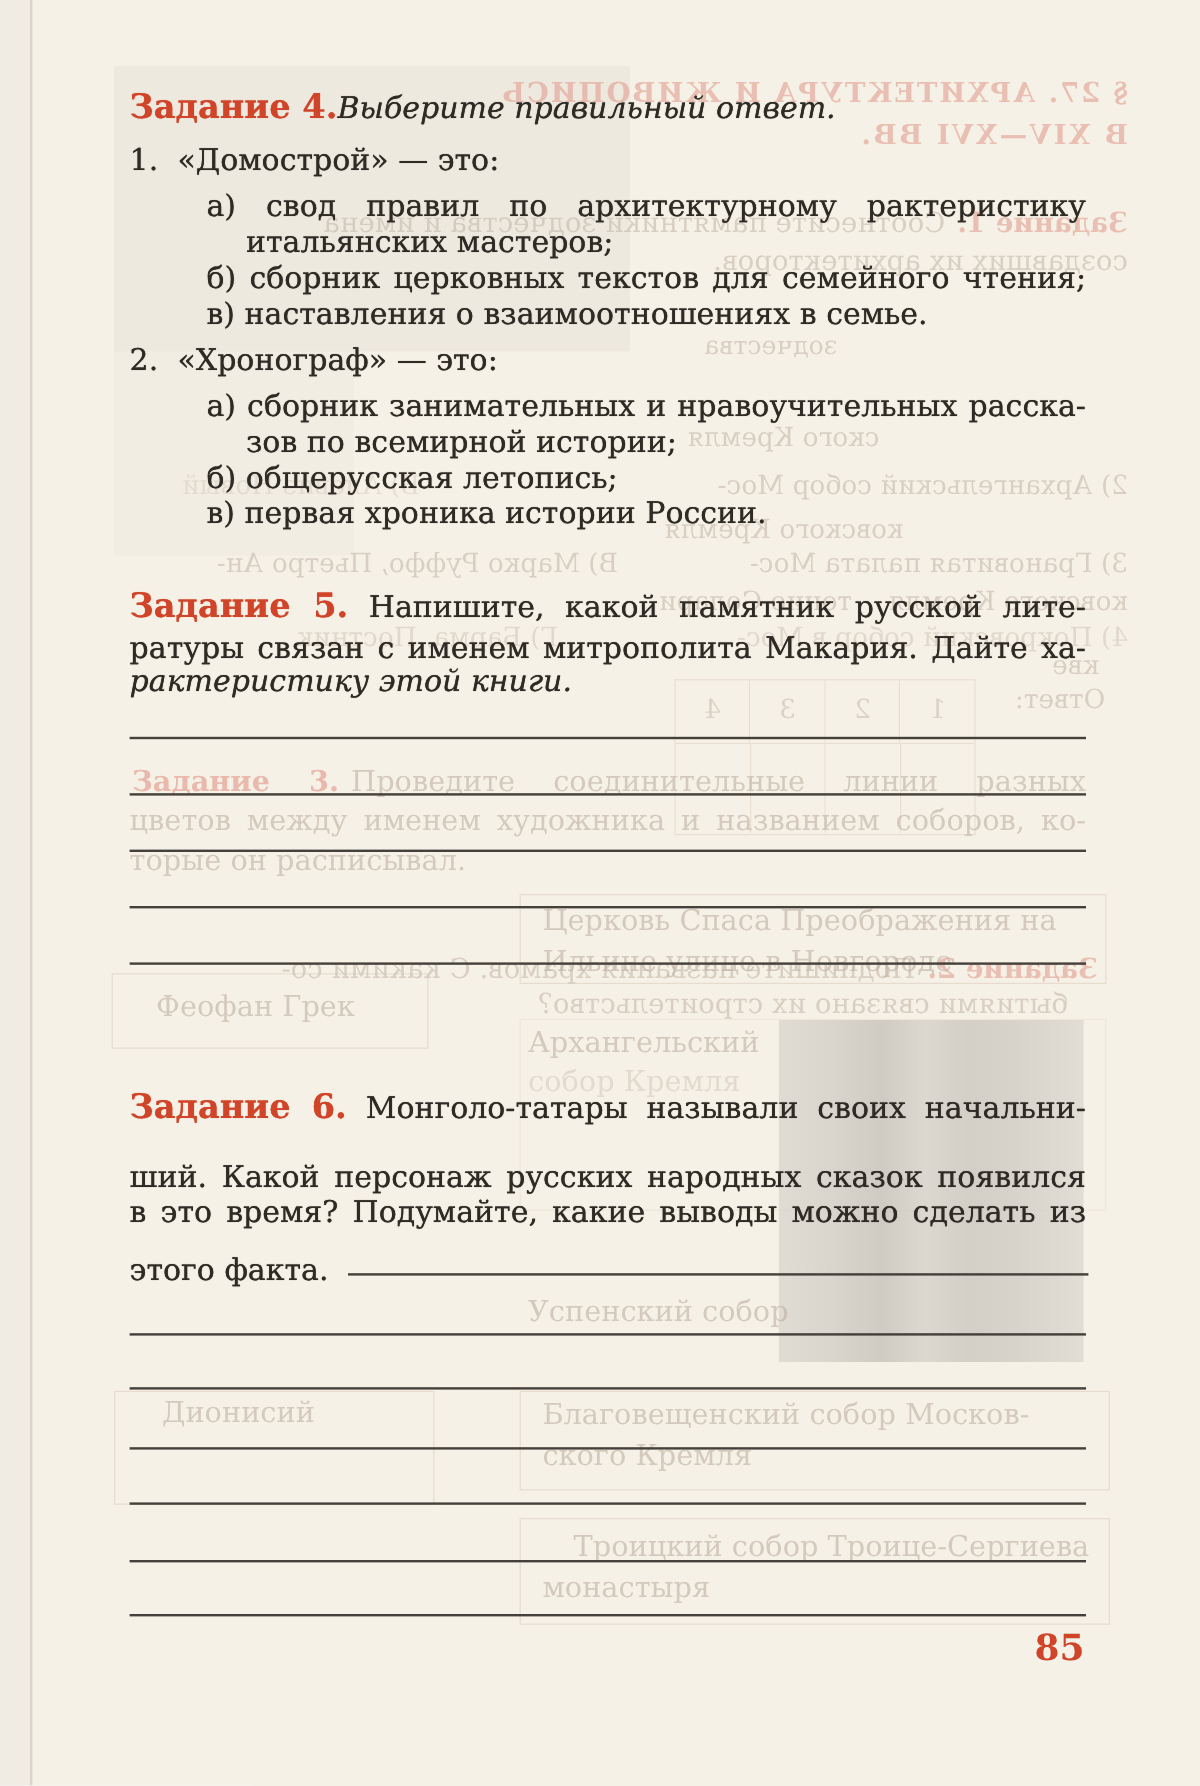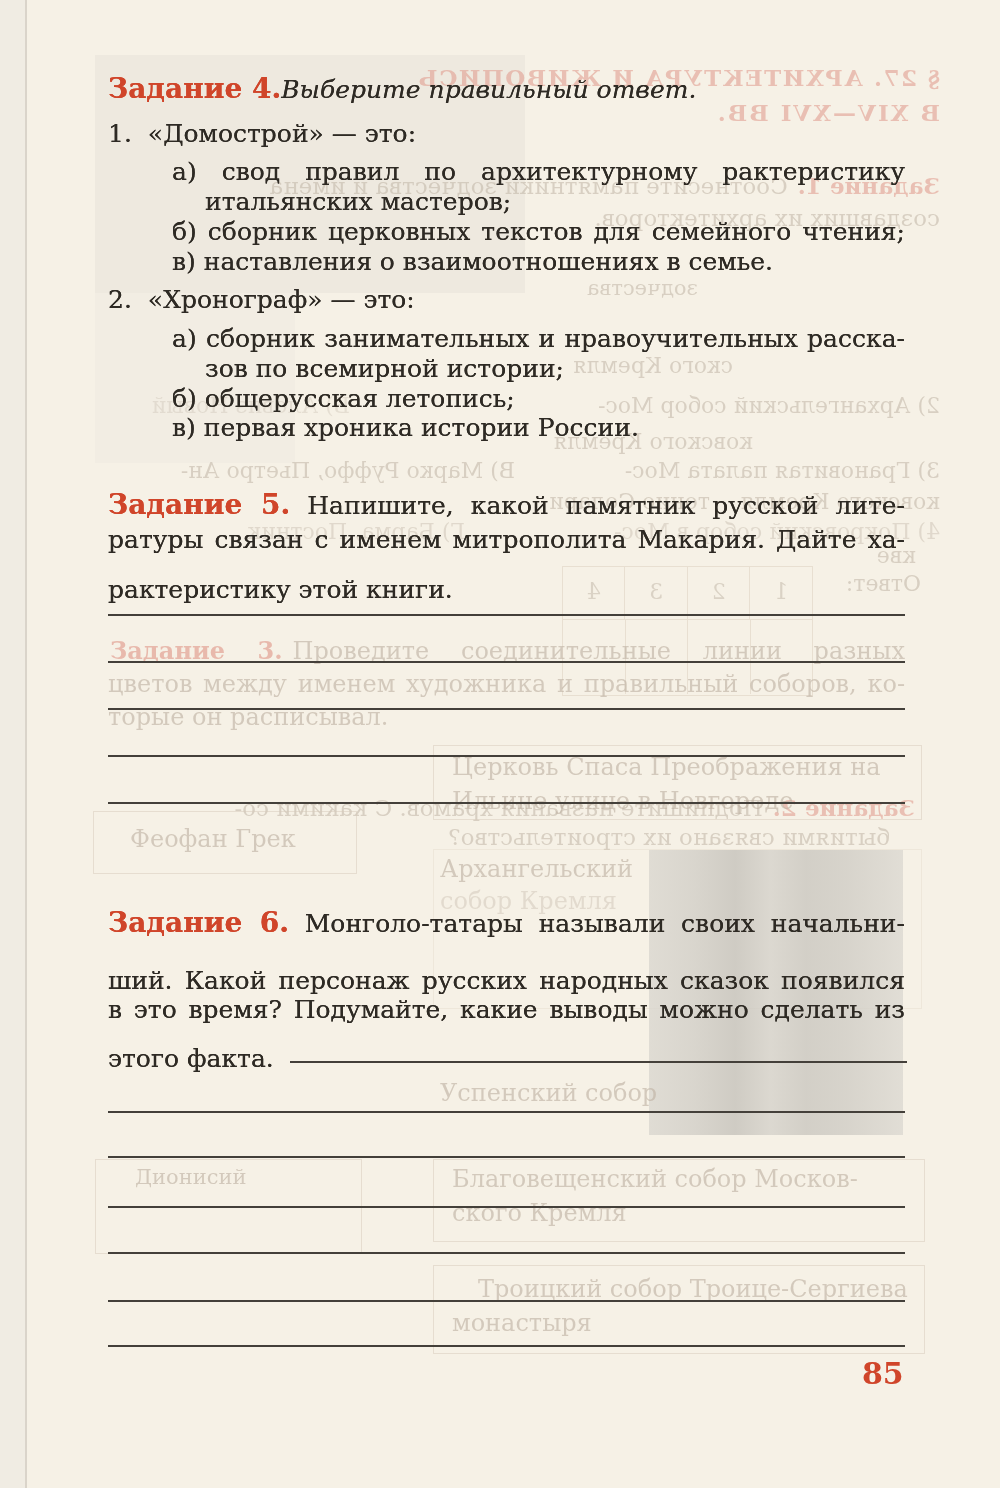--- a/index.html
+++ b/index.html
@@ -74,40 +74,40 @@
       <div class="gcell"></div>
       <div class="gcell"></div>
       <div class="gcell"></div>
     </div>
   </div>
 
   <div class="g mir" style="left:95px;top:794px;width:820px;"><span class="gred" style="margin-right:10px;">Задание 2.</span><span>Подпишите названия храмов. С какими со-</span></div>
   <div class="g mir" style="left:430px;top:823px;width:460px;">бытиями связано их строительство?</div>
 
   <div class="g gf gjust" style="left:110px;top:637px;width:795px;font-size:24px;"><span class="gred" style="margin-right:10px;">Задание 3.</span><span>Проведите соединительные линии разных</span></div>
-  <div class="g gf gjust" style="left:108px;top:670px;width:797px;font-size:24px;">цветов между именем художника и правильный соборов, ко-</div>
+  <div class="g gf gjust" style="left:108px;top:670px;width:797px;font-size:24px;">цветов между именем художника и названием соборов, ко-</div>
   <div class="g gf" style="left:108px;top:703px;font-size:24px;">торые он расписывал.</div>
 
   <div class="gbox" style="left:433px;top:745px;width:487px;height:73px;"></div>
   <div class="g gf" style="left:452px;top:753px;font-size:24px;">Церковь Спаса Преображения на</div>
   <div class="g gf" style="left:452px;top:787px;font-size:24px;">Ильине улице в Новгороде</div>
 
   <div class="gbox" style="left:93px;top:811px;width:262px;height:61px;"></div>
   <div class="g gf" style="left:130px;top:825px;font-size:24px;">Феофан Грек</div>
 
   <div class="gbox gbox-faint" style="left:433px;top:849px;width:487px;height:158px;"></div>
   <div class="g gf" style="left:440px;top:855px;font-size:24px;">Архангельский</div>
   <div class="g gf" style="left:440px;top:887px;font-size:24px;opacity:.35;">собор Кремля</div>
 
   <div class="photo"></div>
 
   <div class="g gf" style="left:440px;top:1079px;font-size:24px;">Успенский собор</div>
 
   <div class="gbox" style="left:95px;top:1159px;width:265px;height:93px;"></div>
-  <div class="g gf" style="left:135px;top:1163px;font-size:21px;">Дионисий</div>
+  <div class="g gf" style="left:135px;top:1163px;font-size:24px;">Дионисий</div>
 
   <div class="gbox" style="left:433px;top:1159px;width:490px;height:81px;"></div>
   <div class="g gf" style="left:452px;top:1165px;font-size:24px;">Благовещенский собор Москов-</div>
   <div class="g gf" style="left:452px;top:1199px;font-size:24px;">ского Кремля</div>
 
   <div class="gbox" style="left:433px;top:1265px;width:490px;height:87px;"></div>
   <div class="g gf" style="left:452px;top:1275px;font-size:24px;margin-left:26px;">Троицкий собор Троице-Сергиева</div>
   <div class="g gf" style="left:452px;top:1309px;font-size:24px;">монастыря</div>
 
   <div class="line" style="left:108px;top:74px;"><span class="h">Задание 4.</span><span style="font-style:italic;">Выберите правильный ответ.</span></div>
@@ -119,21 +119,21 @@
   <div class="line" style="left:172px;top:247px;">в) наставления о взаимоотношениях в семье.</div>
 
   <div class="line" style="left:108px;top:285px;"><span class="num">2.</span><span>«Хронограф» — это:</span></div>
   <div class="line just" style="left:172px;top:324px;width:733px;">а) сборник занимательных и нравоучительных расска-</div>
   <div class="line" style="left:205px;top:354px;">зов по всемирной истории;</div>
   <div class="line" style="left:172px;top:384px;">б) общерусская летопись;</div>
   <div class="line" style="left:172px;top:413px;">в) первая хроника истории России.</div>
 
   <div class="line just" style="left:108px;top:490px;width:797px;"><span class="h">Задание 5.</span> <span>Напишите, какой памятник русской лите-</span></div>
   <div class="line just" style="left:108px;top:525px;width:797px;">ратуры связан с именем митрополита Макария. Дайте ха-</div>
-  <div class="line" style="left:108px;top:575px;">рактеристику этой книги.</div>
+  <div class="line" style="left:108px;top:553px;font-style:italic;">рактеристику этой книги.</div>
 
   <div class="rule" style="left:108px;top:614px;width:797px;"></div>
   <div class="rule" style="left:108px;top:661px;width:797px;"></div>
   <div class="rule" style="left:108px;top:708px;width:797px;"></div>
   <div class="rule" style="left:108px;top:755px;width:797px;"></div>
   <div class="rule" style="left:108px;top:802px;width:797px;"></div>
 
   <div class="line just" style="left:108px;top:908px;width:797px;"><span class="h">Задание 6.</span> <span>Монголо-татары называли своих начальни-</span></div>
   <div class="line just" style="left:108px;top:966px;width:797px;">ший. Какой персонаж русских народных сказок появился</div>
   <div class="line just" style="left:108px;top:995px;width:797px;">в это время? Подумайте, какие выводы можно сделать из</div>

